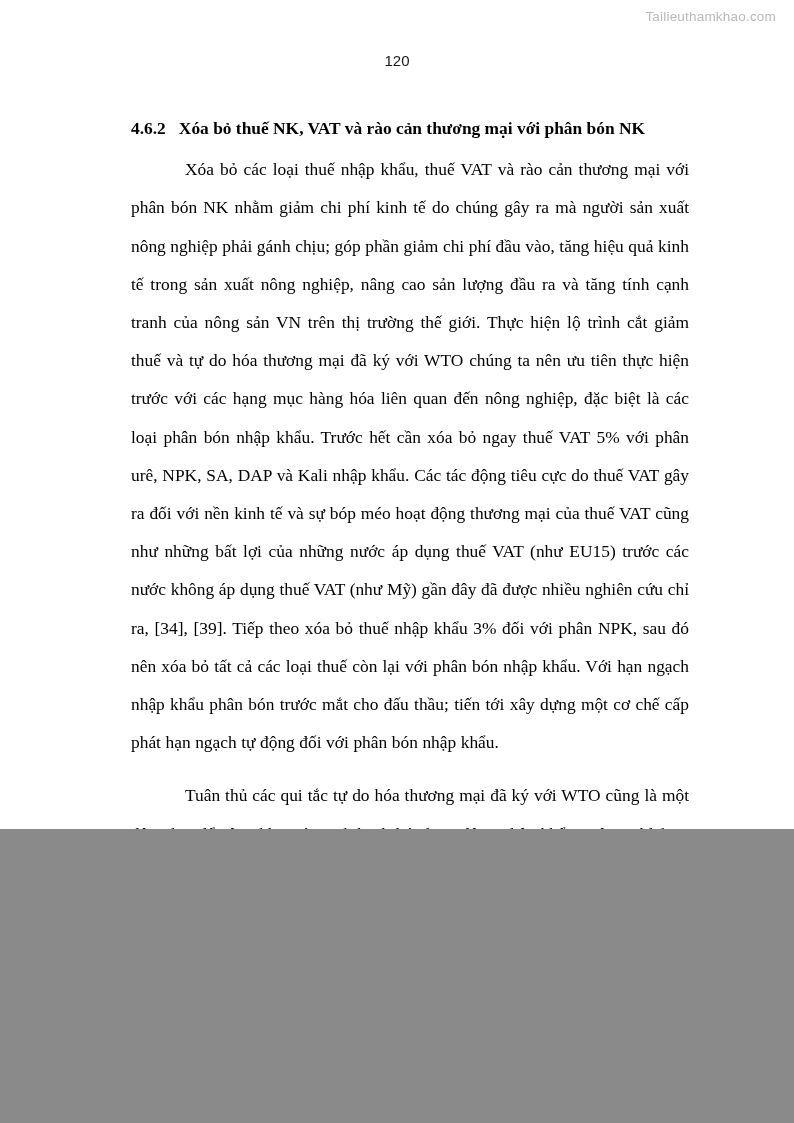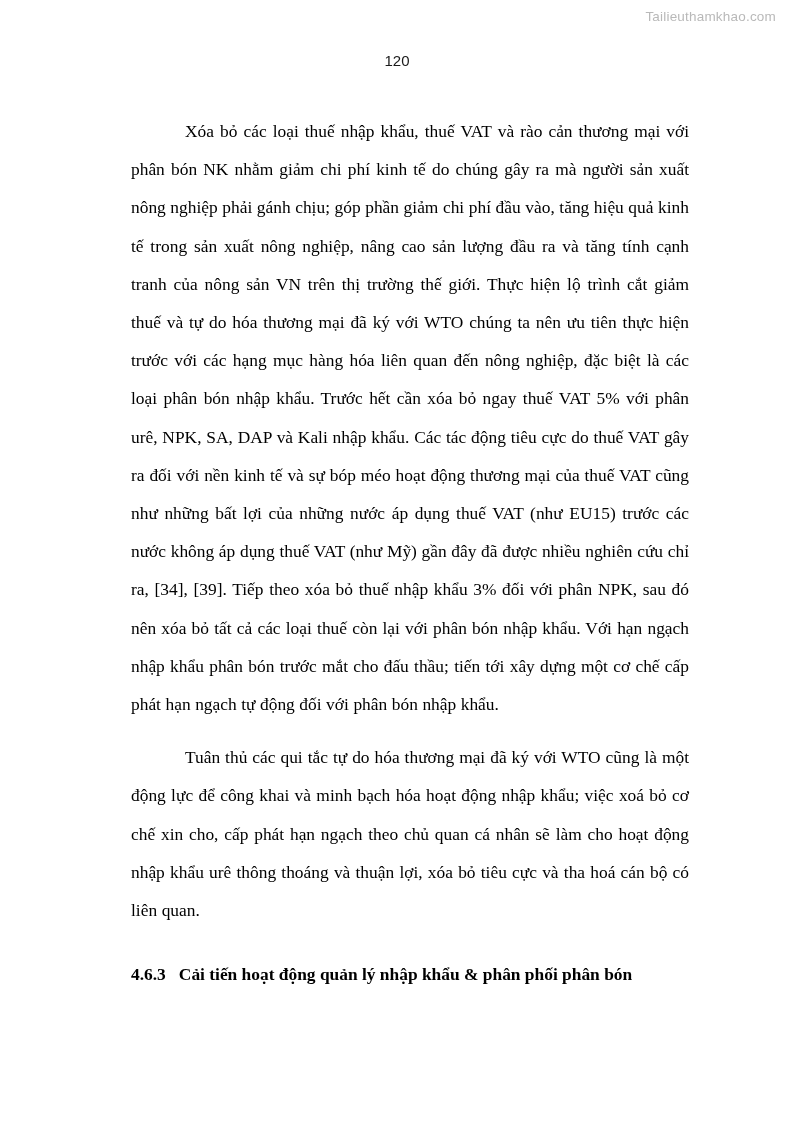--- a/index.html
+++ b/index.html
@@ -6,21 +6,21 @@
     margin: 0;
     padding: 0;
     background: #8a8a8a;
   }
   body {
     font-family: "Liberation Serif", "DejaVu Serif", serif;
   }
   .page {
     position: relative;
     width: 794px;
-    height: 1123px;
+    height: 829px;
     background: #ffffff;
     box-sizing: border-box;
     overflow: hidden;
   }
   .watermark {
     position: absolute;
     top: 9px;
     right: 18px;
     font-family: "Liberation Sans", "DejaVu Sans", sans-serif;
     font-size: 13.5px;
@@ -76,20 +76,21 @@
 
   <div class="watermark">Tailieuthamkhao.com</div>
 
   <div class="page-number">120</div>
 
   <div class="content">
 
 
     <div class="gap-before-heading"></div>
 
+    <h2 class="section-heading"><span>4.6.2</span>   <span>Xóa bỏ thuế NK, VAT và rào cản thương mại với phân bón NK</span></h2>
 
     <div class="gap-after-heading"></div>
 
     <p class="body-text indent">Xóa bỏ các loại thuế nhập khẩu, thuế VAT và rào cản thương mại với phân bón NK nhằm giảm chi phí kinh tế do chúng gây ra mà người sản xuất nông nghiệp phải gánh chịu; góp phần giảm chi phí đầu vào, tăng hiệu quả kinh tế trong sản xuất nông nghiệp, nâng cao sản lượng đầu ra và tăng tính cạnh tranh của nông sản VN trên thị trường thế giới. Thực hiện lộ trình cắt giảm thuế và tự do hóa thương mại đã ký với WTO chúng ta nên ưu tiên thực hiện trước với các hạng mục hàng hóa liên quan đến nông nghiệp, đặc biệt là các loại phân bón nhập khẩu. Trước hết cần xóa bỏ ngay thuế VAT 5% với phân urê, NPK, SA, DAP và Kali nhập khẩu. Các tác động tiêu cực do thuế VAT gây ra đối với nền kinh tế và sự bóp méo hoạt động thương mại của thuế VAT cũng như những bất lợi của những nước áp dụng thuế VAT (như EU15) trước các nước không áp dụng thuế VAT (như Mỹ) gần đây đã được nhiều nghiên cứu chỉ ra, [34], [39]. Tiếp theo xóa bỏ thuế nhập khẩu 3% đối với phân NPK, sau đó nên xóa bỏ tất cả các loại thuế còn lại với phân bón nhập khẩu. Với hạn ngạch nhập khẩu phân bón trước mắt cho đấu thầu; tiến tới xây dựng một cơ chế cấp phát hạn ngạch tự động đối với phân bón nhập khẩu.</p>
 
     <div class="gap-paragraph"></div>
 
     <p class="body-text indent">Tuân thủ các qui tắc tự do hóa thương mại đã ký với WTO cũng là một động lực để công khai và minh bạch hóa hoạt động nhập khẩu; việc xoá bỏ cơ chế xin cho, cấp phát hạn ngạch theo chủ quan cá nhân sẽ làm cho hoạt động nhập khẩu urê thông thoáng và thuận lợi, xóa bỏ tiêu cực và tha hoá cán bộ có liên quan.</p>
 
     <div class="gap-heading-463"></div>

